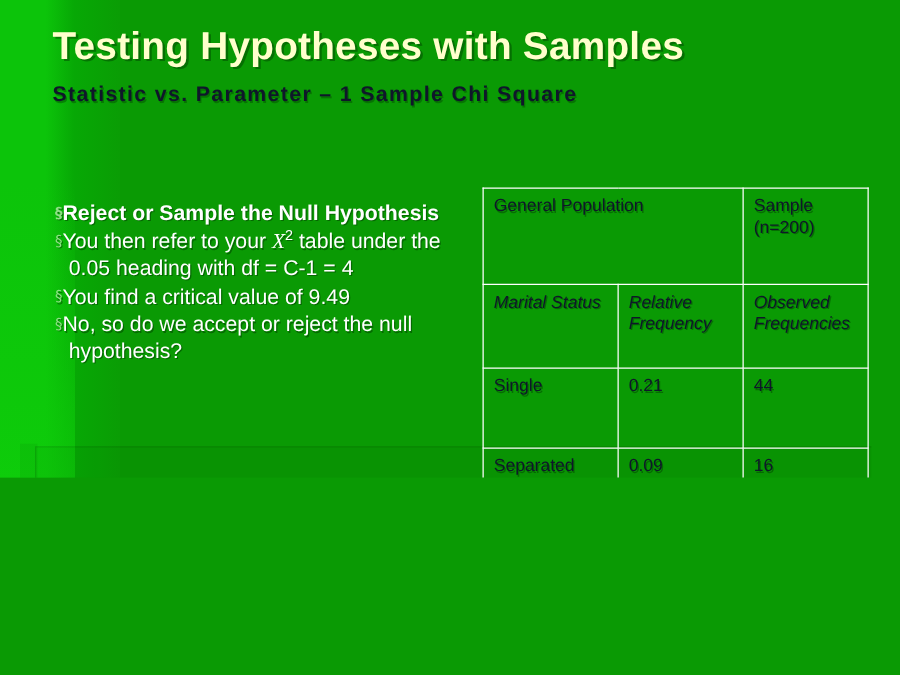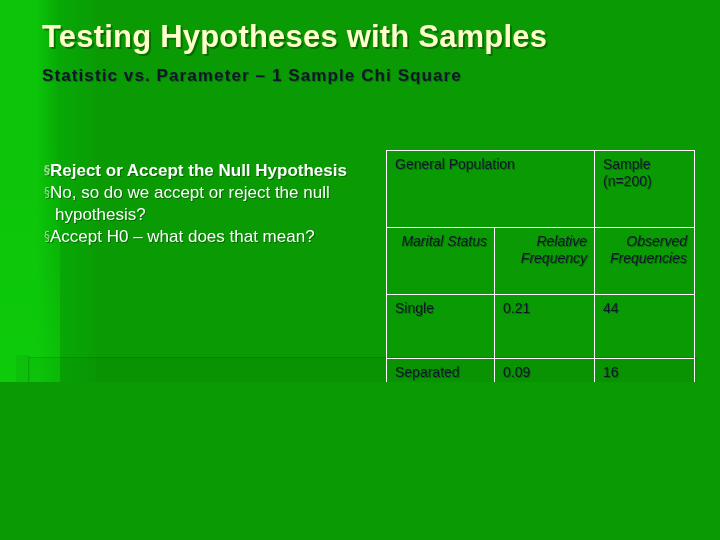--- a/index.html
+++ b/index.html
@@ -138,21 +138,20 @@
 
   td.hdr-main {
     font-size: 15px;
     height: 50px;
   }
   td.hdr-sub {
     font-style: italic;
     font-size: 12.5px;
     line-height: 1.25;
     height: 42px;
-    text-align: right;
   }
   td.sample-col { color: #ddf06a; }
   td.obs-val {
     color: #ddf06a;
     font-size: 15px;
   }
   td.data-label { font-size: 14px; }
   td.data-val { font-size: 15px; }
   tr.data-row td { height: 40px; }
 </style>
@@ -167,33 +166,36 @@
   <div class="seam-rect2"></div>
 
   <div id="title-block">
     <div id="slide-title">Testing Hypotheses with Samples</div>
     <div id="slide-subtitle">Statistic vs. Parameter – 1 Sample Chi Square</div>
   </div>
 
   <div id="body-placeholder">
 
     <p class="bullet-line bold">
-      <span class="bullet-mark">§</span><span>Reject or Accept the Null Hypothesis</span>
-    </p>
-
-
+      <span class="bullet-mark">§</span><span>Reject or Sample the Null Hypothesis</span>
+    </p>
+
+    <p class="bullet-line">
+      <span class="bullet-mark">§</span><span>You then refer to your  </span><span class="chi">X</span><sup>2</sup><span> table under the 0.05 heading with df = C-1 = 4</span>
+    </p>
+
+    <p class="bullet-line">
+      <span class="bullet-mark">§</span><span>You find a critical value of 9.49</span>
+    </p>
 
 
     <p class="bullet-line">
       <span class="bullet-mark">§</span><span>No, so do we accept or reject the null hypothesis?</span>
     </p>
 
-    <p class="bullet-line">
-      <span class="bullet-mark">§</span><span>Accept H0 – what does that mean?</span>
-    </p>
 
   </div>
 
   <table id="freq-table">
     <colgroup>
       <col class="col-a">
         <col class="col-b">
         <col class="col-c">
     </colgroup>
     <tbody>

